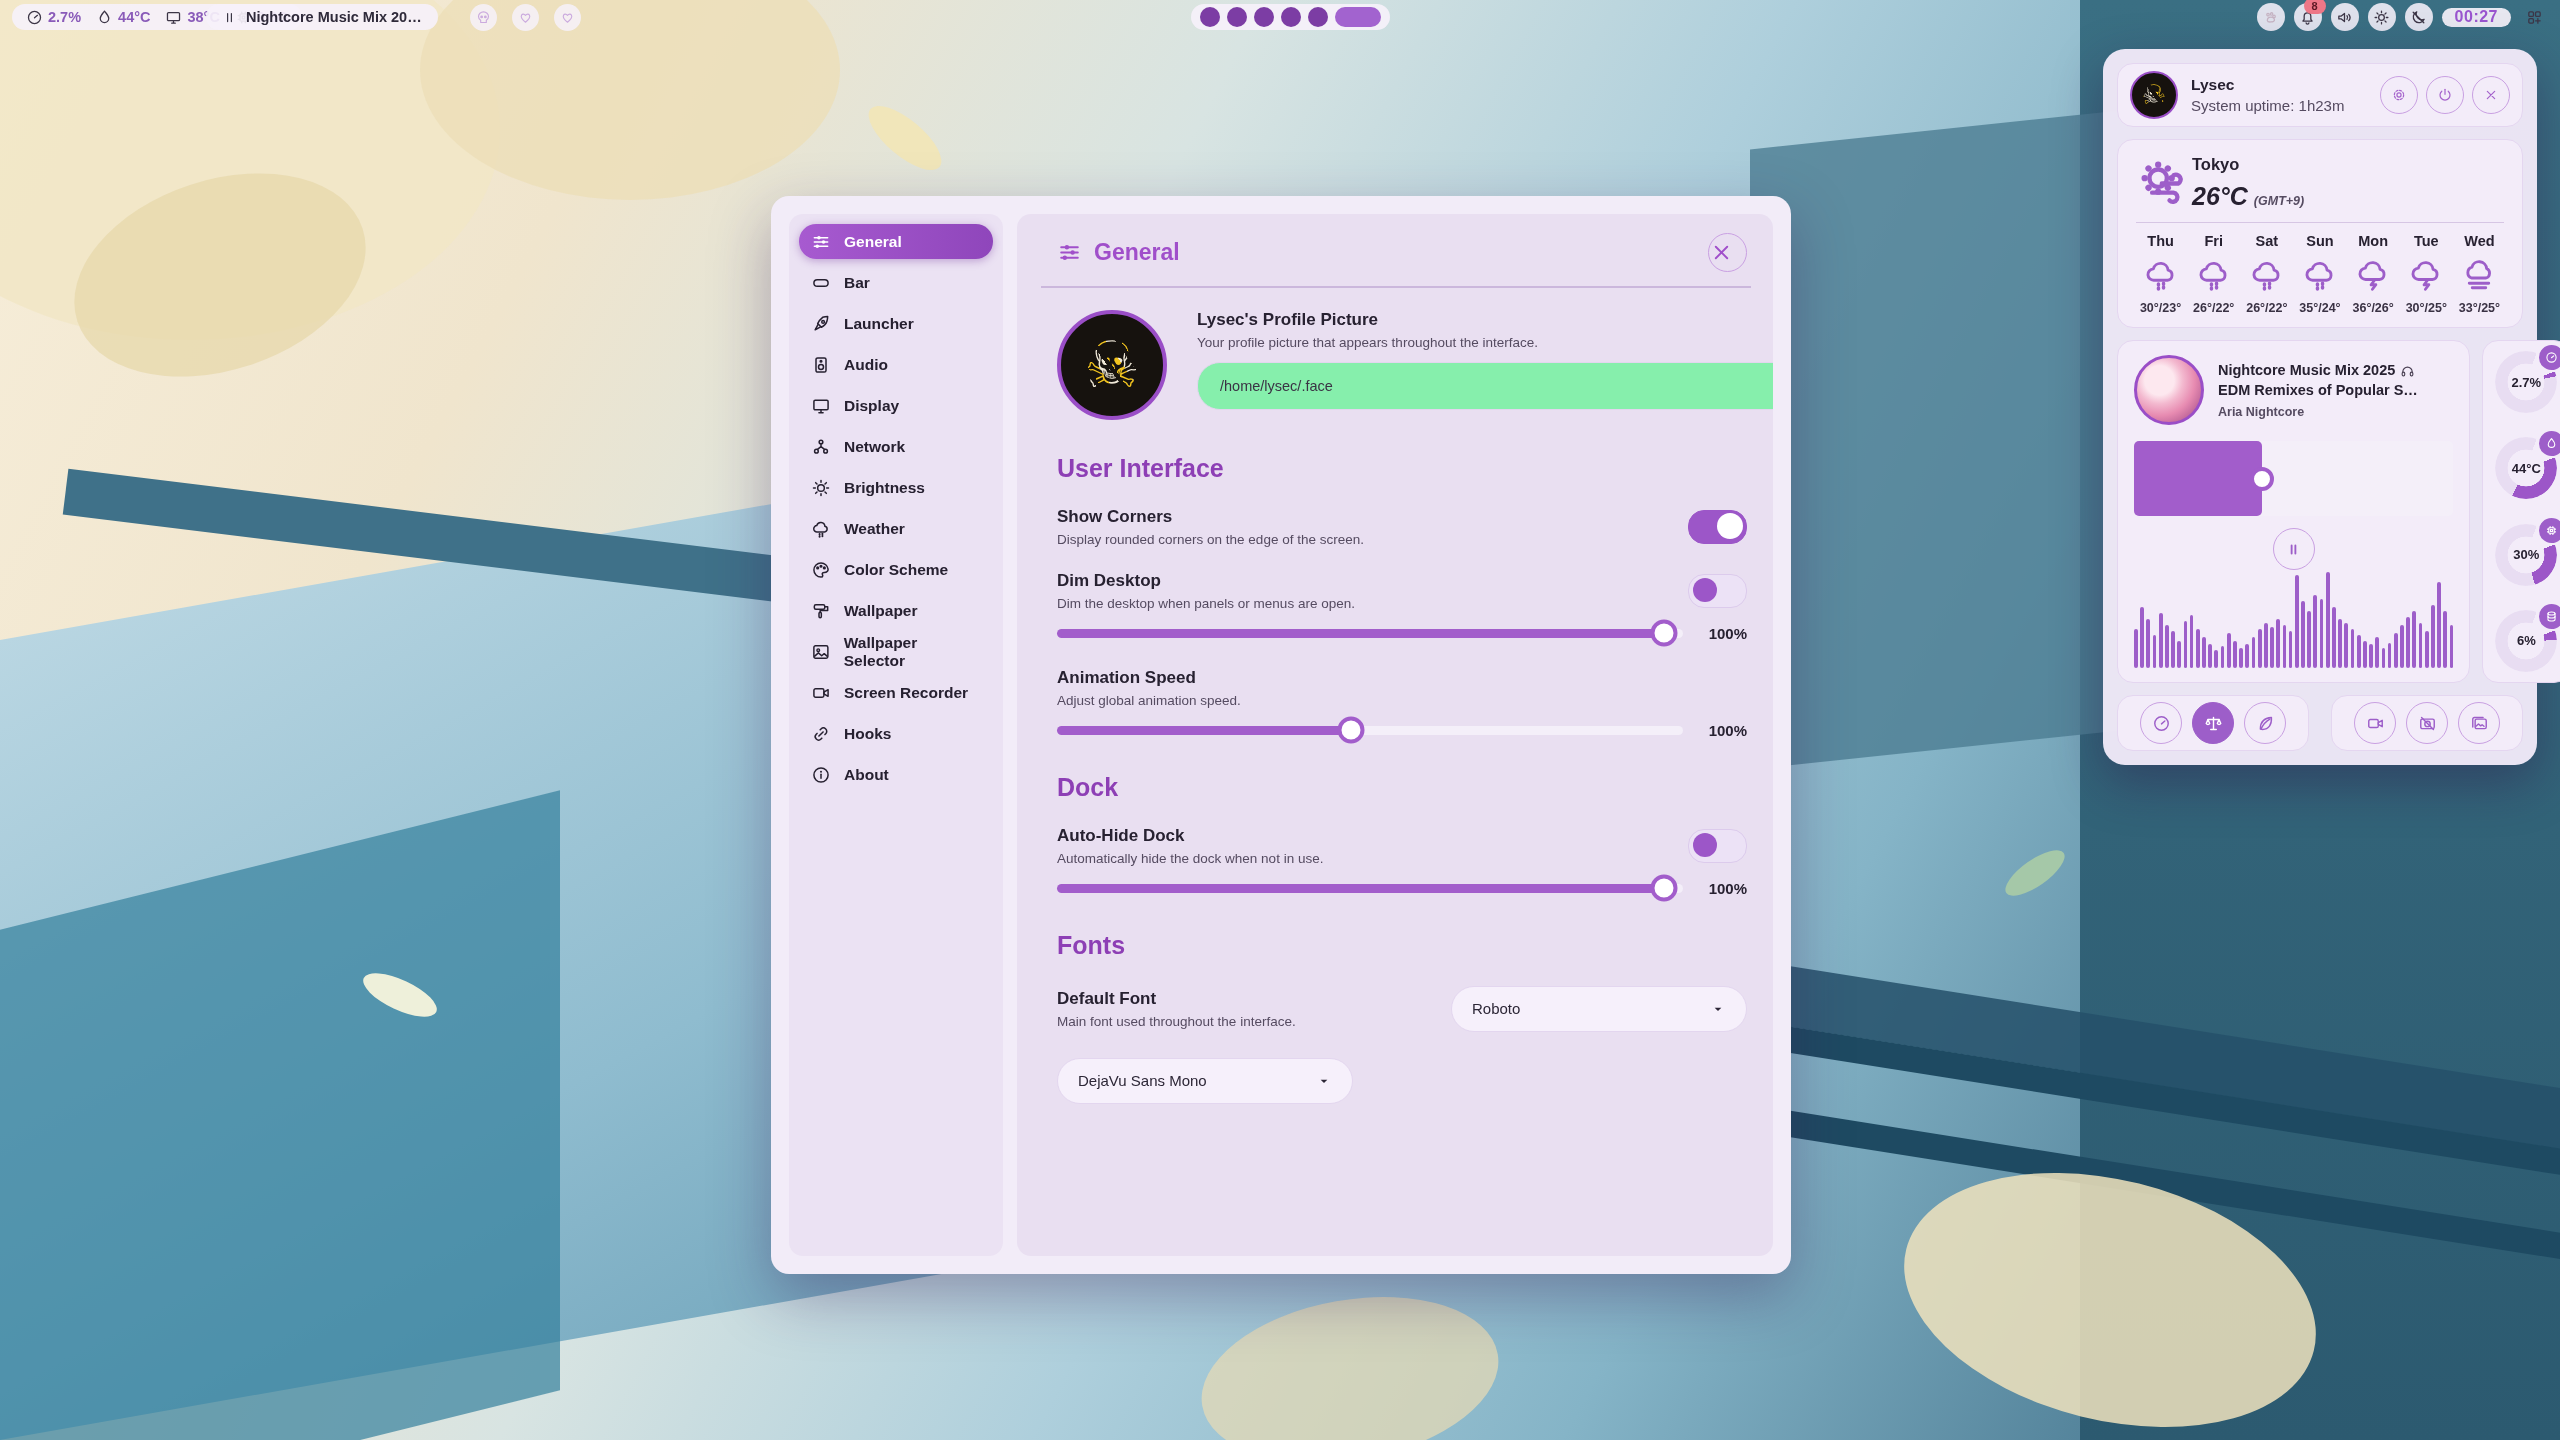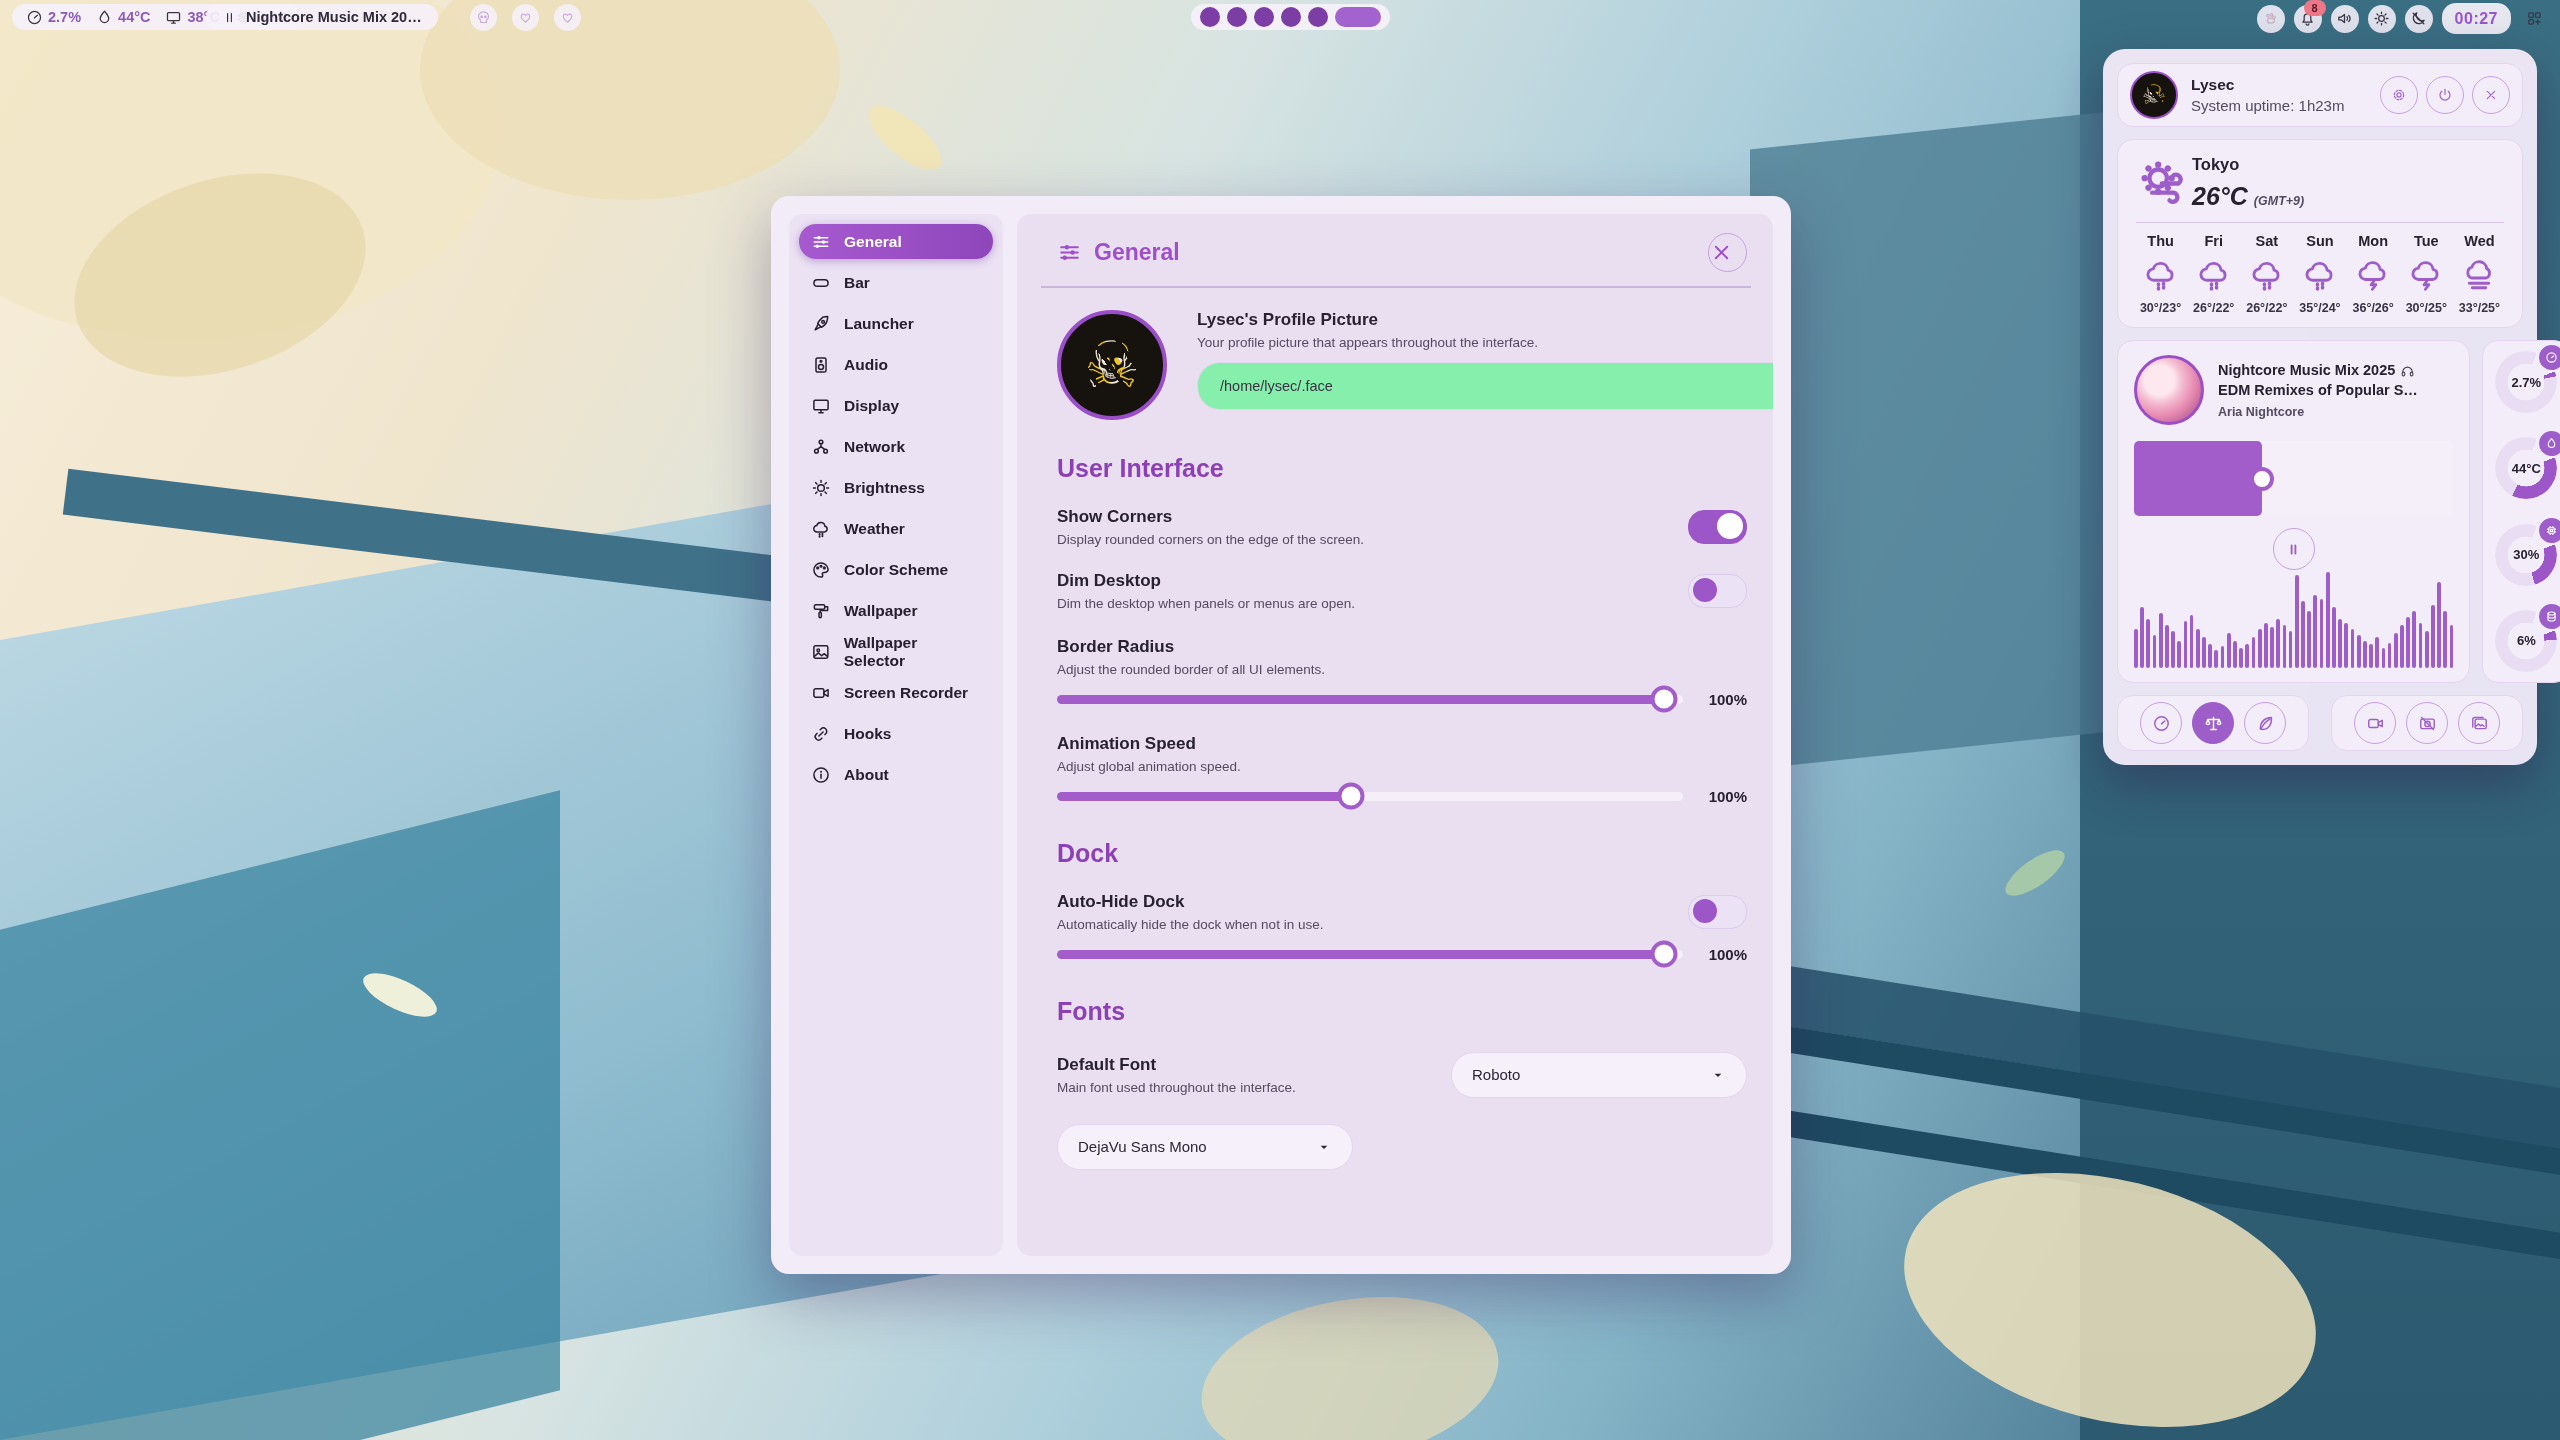--- a/index.html
+++ b/index.html
@@ -25,21 +25,21 @@
   .mini-circ .ic{width:15px;height:15px;color:#cbaade;}
   #ws-pill{position:absolute;left:1191px;top:4px;height:26px;padding:0 9px;gap:7px;border-radius:14px;}
   .ws-dot{width:20px;height:20px;border-radius:50%;background:#7c3da4;}
   .ws-active{width:46px;height:20px;border-radius:10px;background:#a263cf;}
   .tr-circ{width:28px;height:28px;border-radius:50%;background:rgba(246,241,250,.88);
            display:flex;align-items:center;justify-content:center;position:relative;}
   .tr-circ .ic{width:17px;height:17px;color:#3c3546;}
   #tray-cluster{position:absolute;right:12px;top:3px;display:flex;align-items:center;gap:9px;}
   #badge{position:absolute;top:-5px;right:-4px;min-width:16px;height:16px;border-radius:8px;background:#ee7787;
          color:#5d1824;font-size:11px;font-weight:bold;display:flex;align-items:center;justify-content:center;padding:0 3px;}
-  #clock-pill{height:31px;padding:0 13px;border-radius:14px;}
+  #clock-pill{height:19px;padding:0 13px;border-radius:14px;}
   #clock-pill span{font-size:16px;font-weight:bold;color:#9a55cf;letter-spacing:.5px;}
   
   .ic{stroke:currentColor;fill:none;stroke-width:1.8;stroke-linecap:round;stroke-linejoin:round;display:block;}
   
   #settings{position:absolute;left:771px;top:196px;width:1020px;height:1078px;border-radius:18px;
             background:#f2ecf8;box-shadow:0 22px 60px rgba(55,25,85,.35);padding:18px;box-sizing:border-box;
             display:flex;gap:14px;}
   #sidebar{width:214px;background:#ebe2f3;border-radius:14px;padding:10px 10px;box-sizing:border-box;}
   .side-item{display:flex;align-items:center;gap:13px;height:35px;padding:0 12px;border-radius:17px;
              color:#262030;margin-bottom:6px;}
@@ -557,26 +557,20 @@
         <div class="set-row">
           <div class="txt">
             <div class="row-title">Dim Desktop</div>
             <div class="row-sub">Dim the desktop when panels or menus are open.</div>
           </div>
           <div class="toggle">
               <span class="knob"></span>
             </div>
         </div>
 
-        <div class="set-row" style="margin-top:26px">
-          <div class="txt">
-            <div class="row-title">Border Radius</div>
-            <div class="row-sub">Adjust the rounded border of all UI elements.</div>
-          </div>
-        </div>
         <div class="slider-row">
           <div class="slider">
             <span class="fill" style="width: 97%;"></span>
             <span class="thumb" style="left: 97%;"></span>
           </div>
           <span class="slider-val">100%</span>
         </div>
 
         <div class="set-row" style="margin-top:26px">
           <div class="txt">

